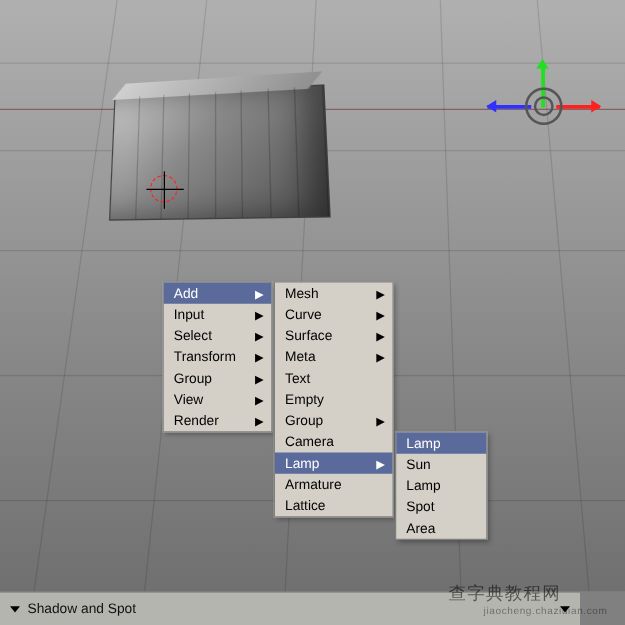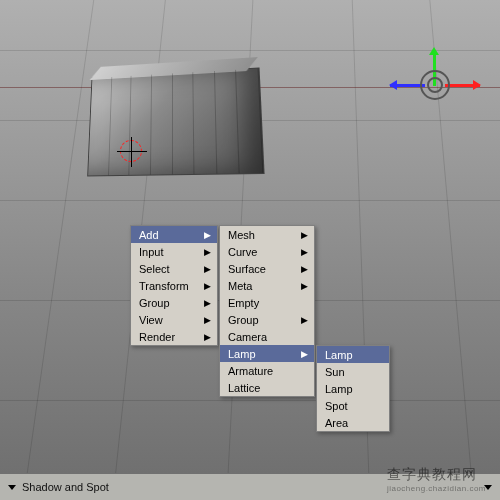--- a/index.html
+++ b/index.html
@@ -76,39 +76,39 @@
 .menu-item {
   display: flex; align-items: center; justify-content: space-between;
   padding: 2px 6px 2px 8px; height: 17px;
   color: #000;
 }
 .menu-item.highlight { background: #5a6a9a; color: #fff; }
 .menu-item .arrow { font-size: 9px; }
 .menu-item.highlight .arrow { color: #fff; }
 
 .bottom-bar {
-  position: absolute; bottom: 0; left: 0; width: 500px; height: 27px;
+  position: absolute; bottom: 0; left: 0; width: 464px; height: 27px;
   background: #b5b5b0;
   border-top: 1px solid #707070;
   display: flex; align-items: flex-start;
   font-size: 11px; color: #101010;
 }
 .panel-btn {
   display: flex; align-items: center; gap: 6px;
   padding: 0 8px; height: 100%;
 }
 .tri { width: 0; height: 0; border-top: 5px solid #000; border-left: 4px solid transparent; border-right: 4px solid transparent; }
 
 .watermark {
   position: absolute; right: 14px; bottom: 7px;
   font-size: 14px; color: rgba(0,0,0,0.55);
   font-family: "SimSun", serif; letter-spacing: 1px;
   pointer-events: none;
 }
-.watermark .small { display:block; font-size: 8px; letter-spacing: 0.5px; color: rgba(0,0,0,0.4); }
+.watermark .small { display:block; font-size: 8px; letter-spacing: 0.5px; color: rgba(0,0,0,0.4); margin-left: 28px; }
 </style>
 </head>
 <body>
 
 <div class="viewport">
 
   <div class="gline" style="top:0;left:0;width:100%;height:1px;top:50px;"></div>
   <div class="gline" style="top:120px;left:0;width:100%;height:1px;"></div>
   <div class="gline" style="top:200px;left:0;width:100%;height:1px;"></div>
   <div class="gline" style="top:300px;left:0;width:100%;height:1px;"></div>
@@ -186,20 +186,23 @@
   </div>
   <div class="menu-item">
     <span>Surface</span>
     <span class="arrow">▶</span>
   </div>
   <div class="menu-item">
     <span>Meta</span>
     <span class="arrow">▶</span>
   </div>
   <div class="menu-item">
+    <span>Text</span>
+  </div>
+  <div class="menu-item">
     <span>Empty</span>
   </div>
   <div class="menu-item">
     <span>Group</span>
     <span class="arrow">▶</span>
   </div>
   <div class="menu-item">
     <span>Camera</span>
   </div>
   <div class="menu-item highlight">

